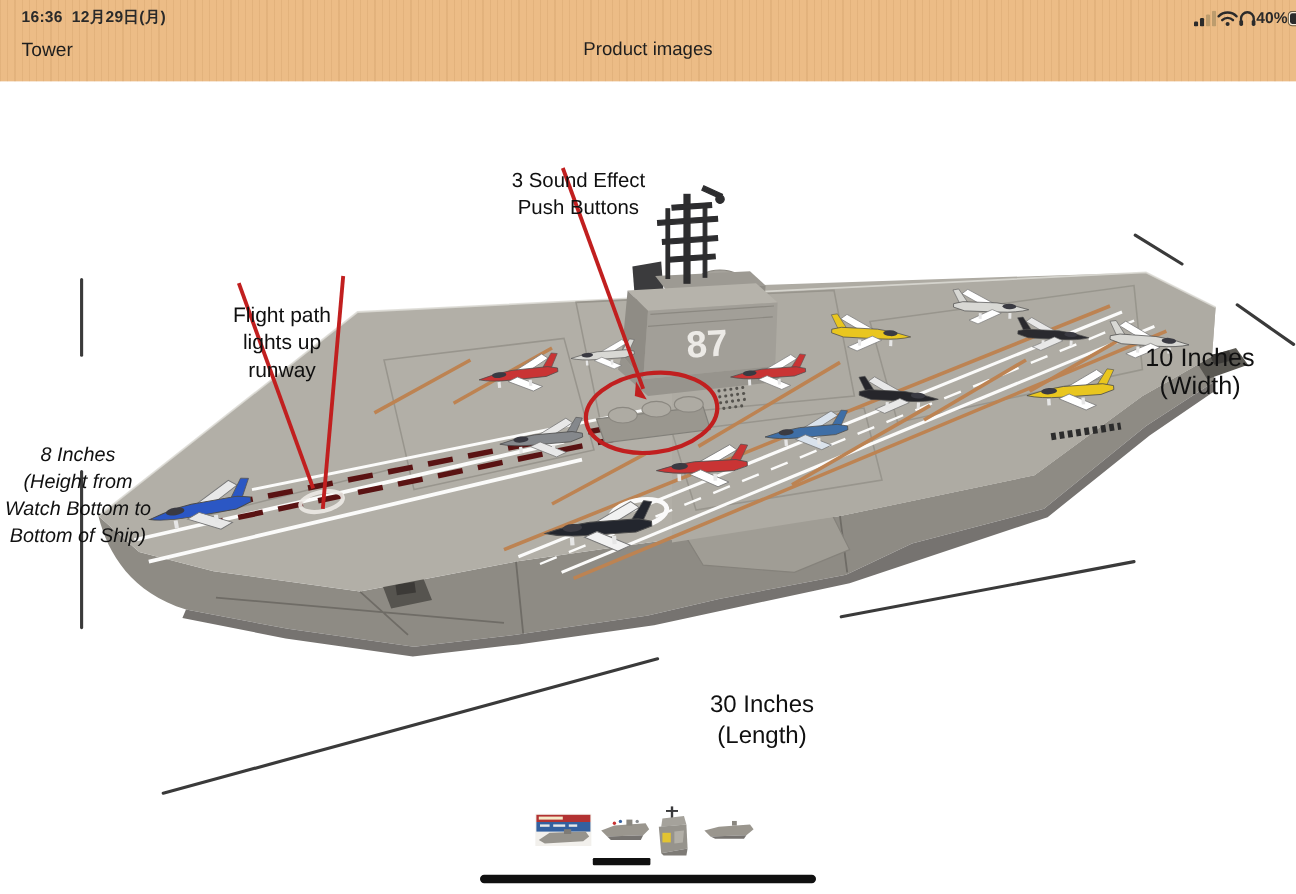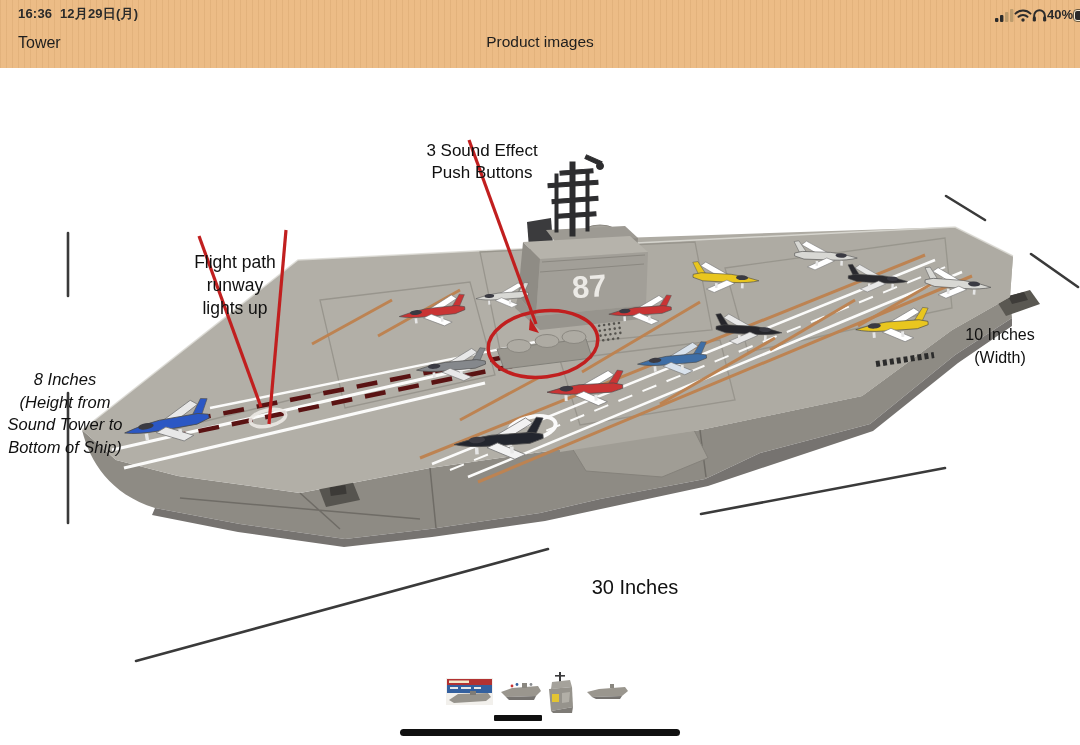--- a/index.html
+++ b/index.html
@@ -22,21 +22,21 @@
   .cancel{position:absolute;left:18px;top:8px;font-size:16px;color:#1e1e1e;cursor:pointer;}
   .nav-title{position:absolute;left:0;top:7px;width:1080px;text-align:center;font-size:15.5px;font-weight:normal;color:#1e1e1e;}
   
   .figure{position:absolute;left:0;top:68px;width:1080px;height:677px;background:#fff;}
   .figure svg.scene{position:absolute;left:0;top:-68px;width:1080px;height:745px;}
   .ann{position:absolute;text-align:center;color:#101010;z-index:5;}
   .ann div{white-space:nowrap;}
   .ann-sound{left:352px;top:72px;width:260px;font-size:17px;line-height:22px;}
   .ann-flight{left:145px;top:163px;width:180px;font-size:17.5px;line-height:23px;margin-top:20px;}
   .ann-height{left:0px;top:300px;width:130px;font-size:16.5px;line-height:22.5px;font-style:italic;}
-  .ann-width{left:928px;top:219px;width:144px;font-size:16px;line-height:23px;margin-top:36px;}
+  .ann-width{left:928px;top:219px;width:144px;font-size:21px;line-height:23px;}
   .ann-length{left:520px;top:506px;width:230px;font-size:20px;line-height:26px;}
   
   .thumbs{position:absolute;left:0;top:668px;width:1080px;height:60px;}
   .thumb{position:absolute;cursor:pointer;}
   .thumb svg{display:block;}
   .sel-bar{position:absolute;left:494px;top:715px;width:48px;height:6px;background:#101010;border-radius:1px;}
   .home-indicator{position:absolute;left:400px;top:729px;width:280px;height:7px;border-radius:4px;background:#101010;cursor:pointer;}
 </style>
 </head>
 <body>
@@ -240,35 +240,36 @@
       <path d="M 548 549 L 136 661"></path>
     </g>
   </svg>
 
   <div class="ann ann-sound">
     <div>3 Sound Effect</div>
     <div>Push Buttons</div>
   </div>
   <div class="ann ann-flight">
     <div>Flight path</div>
+    <div>lights up</div>
     <div>runway</div>
-    <div>lights up</div>
   </div>
   <div class="ann ann-height">
     <div>8 Inches</div>
     <div>(Height from</div>
-    <div>Sound Tower to</div>
+    <div>Watch Bottom to</div>
     <div>Bottom of Ship)</div>
   </div>
   <div class="ann ann-width">
     <div>10 Inches</div>
     <div>(Width)</div>
   </div>
   <div class="ann ann-length">
     <div>30 Inches</div>
+    <div>(Length)</div>
   </div>
 </div>
 
 <div class="thumbs">
   <div class="thumb" style="left:446px;top:10px;">
     <svg width="47" height="27">
       <rect x="0" y="0" width="47" height="27" fill="#f2f0ec"></rect>
       <rect x="1" y="1" width="45" height="6" fill="#b23232"></rect>
       <rect x="3" y="2.5" width="20" height="2.5" fill="#f5e9c8"></rect>
       <rect x="1" y="7" width="45" height="8" fill="#33609f"></rect>

